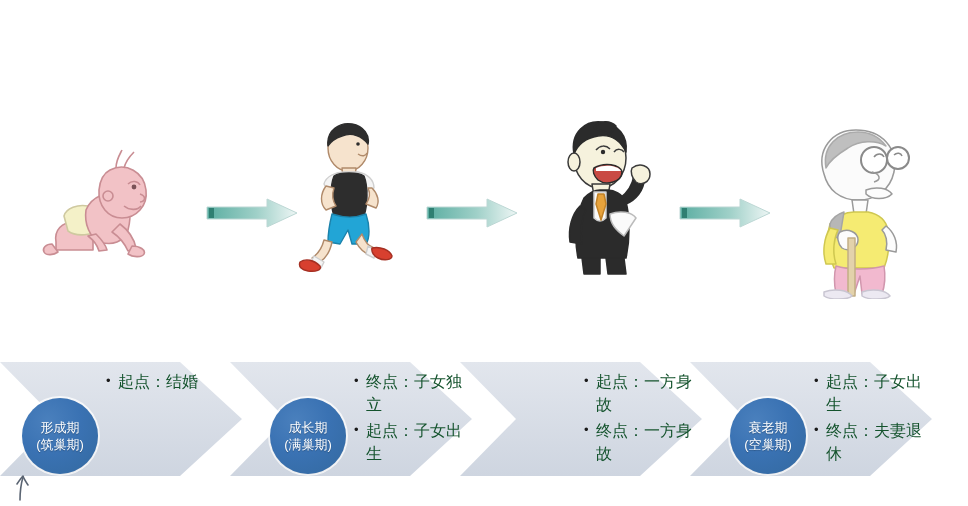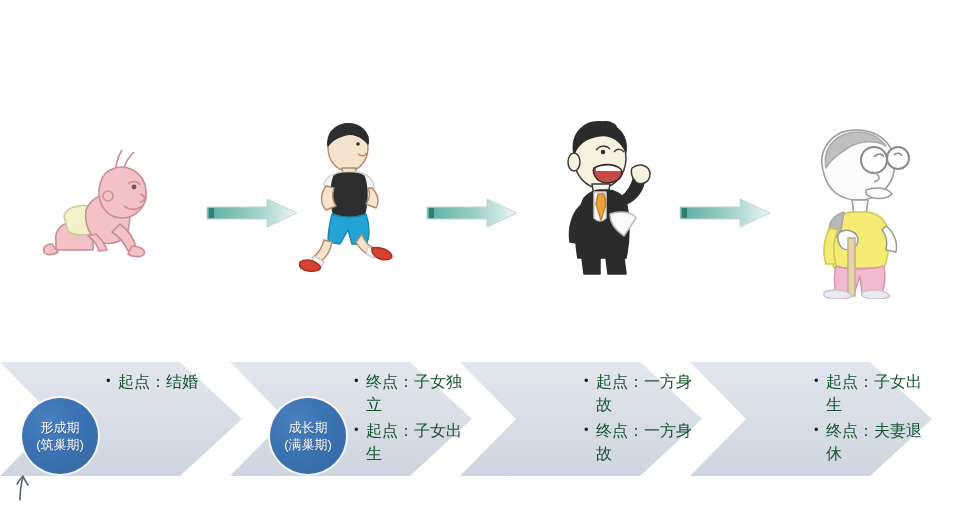--- a/index.html
+++ b/index.html
@@ -390,20 +390,24 @@
         <svg width="262" height="122" viewBox="0 0 262 122">
           <defs>
             <linearGradient id="cg4" x1="0" y1="0" x2="0" y2="1">
               <stop offset="0%" stop-color="#e2e6ed"></stop>
               <stop offset="100%" stop-color="#ced5e0"></stop>
             </linearGradient>
           </defs>
           <path d="M0 4 L180 4 L242 61 L180 118 L0 118 L56 61 Z" fill="url(#cg4)" stroke="none"></path>
         </svg>
       </div>
+      <div class="stage-circle">
+        <span>衰老期</span>
+        <span>(空巢期)</span>
+      </div>
       <div class="stage-bullets">
         <div class="bullet">起点：子女出生</div>
         <div class="bullet">终点：夫妻退休</div>
       </div>
     </div>
 
   </div>
 
   <div id="pen-mark">
     <svg width="26" height="32" viewBox="0 0 26 32">

